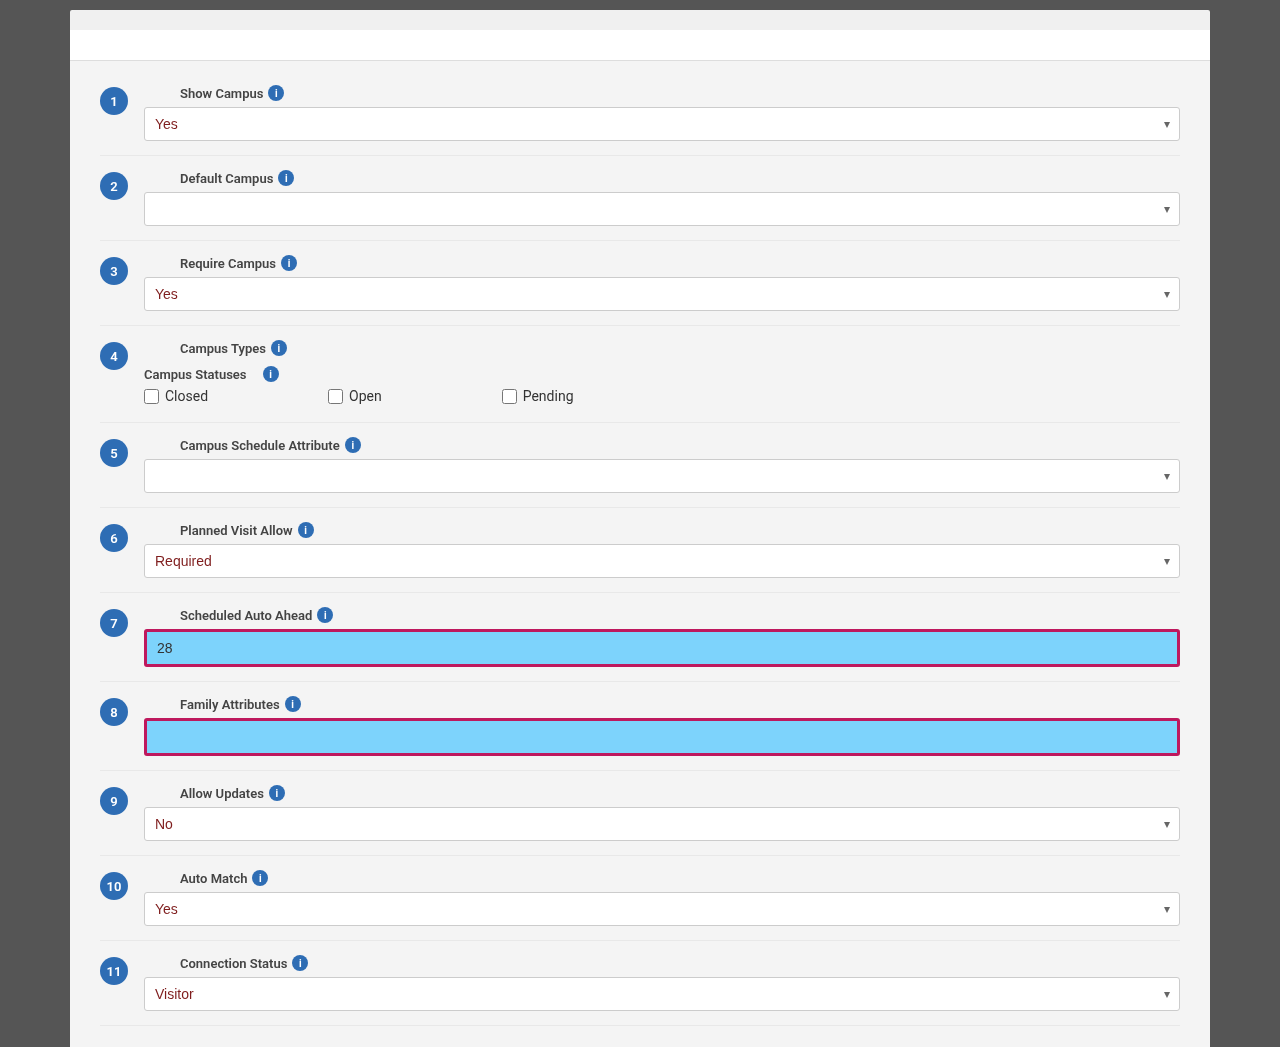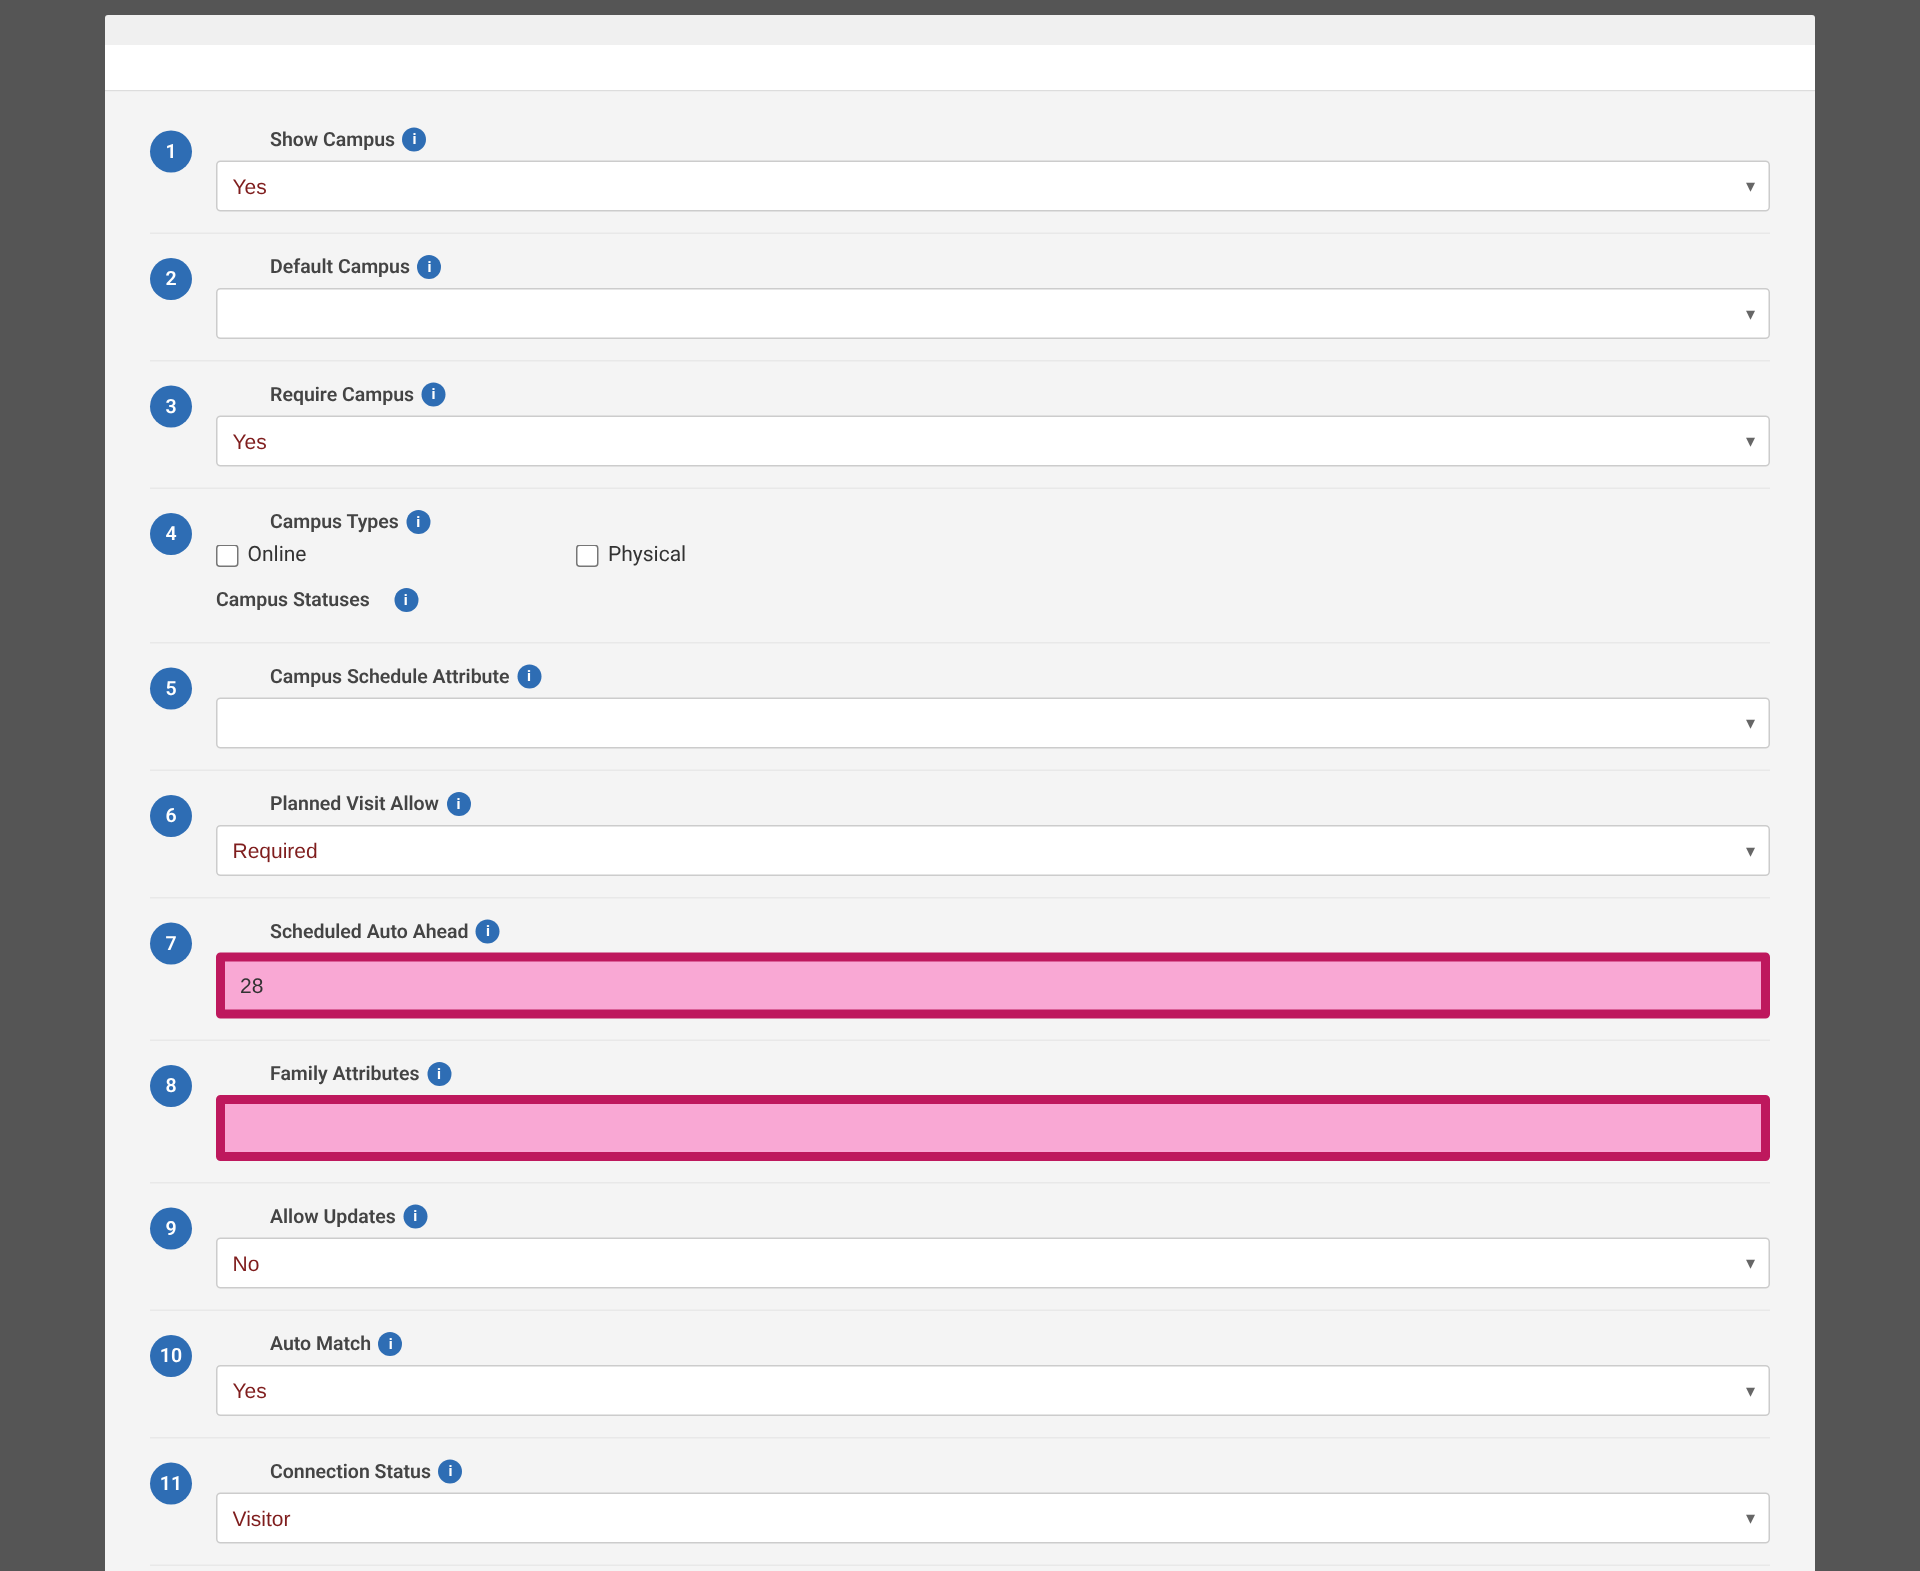--- a/index.html
+++ b/index.html
@@ -105,23 +105,23 @@
       right: 10px;
       top: 50%;
       transform: translateY(-50%);
       pointer-events: none;
       color: #666;
       font-size: 12px;
     }
     .text-input {
       width: 100%;
       padding: 8px 10px;
-      border: 6px solid #be185d;
+      border: 3px solid #be185d;
       border-radius: 3px;
-      background: #f9a8d4;
+      background: #7dd3fc;
       font-size: 14px;
       color: #333;
       outline: none;
     }
     .checkbox-group {
       display: flex;
       gap: 0;
       flex-wrap: wrap;
     }
     .checkbox-item {
@@ -191,35 +191,39 @@
           <div class="select-wrapper"><select><option value="Yes">Yes</option><option value="No">No</option></select><span class="select-arrow">▾</span></div>
         </div>
       </div>
       <div class="setting-row">
         <div class="step-badge">4</div>
         <div class="setting-content">
           <div class="setting-label">
             <span>Campus Types</span>
             <span class="info-icon">i</span>
           </div>
-          <div class="checkbox-group">
-            <div class="checkbox-item">
-              <input type="checkbox" id="type-3-0" style="">
-              <label for="type-3-0">Online</label>
-            </div>
-            <div class="checkbox-item">
-              <input type="checkbox" id="type-3-1" style="">
-              <label for="type-3-1">Physical</label>
-            </div>
-          </div>
           <div class="sub-group">
             <div class="sub-label">
               <span>Campus Statuses</span>
               <span class="info-icon">i</span>
             </div>
+            <div class="checkbox-group">
+              <div class="checkbox-item" style="margin-right: 120px;">
+                <input type="checkbox" id="status-3-0" style="">
+                <label for="status-3-0">Closed</label>
+              </div>
+              <div class="checkbox-item" style="margin-right: 120px;">
+                <input type="checkbox" id="status-3-1" style="">
+                <label for="status-3-1">Open</label>
+              </div>
+              <div class="checkbox-item" style="margin-right: 120px;">
+                <input type="checkbox" id="status-3-2" style="">
+                <label for="status-3-2">Pending</label>
+              </div>
+            </div>
           </div>
         </div>
       </div>
       <div class="setting-row">
         <div class="step-badge">5</div>
         <div class="setting-content">
           <div class="setting-label">
             <span>Campus Schedule Attribute</span>
             <span class="info-icon">i</span>
           </div>

